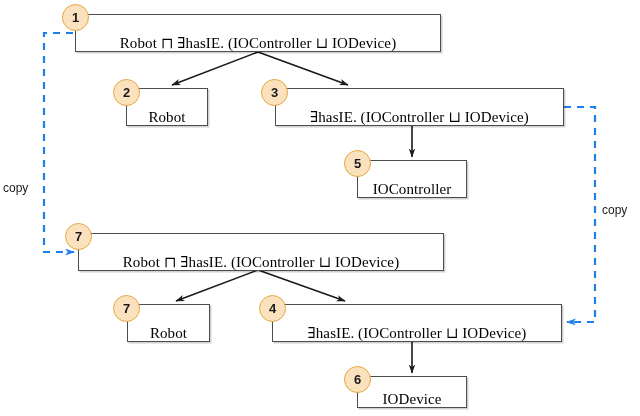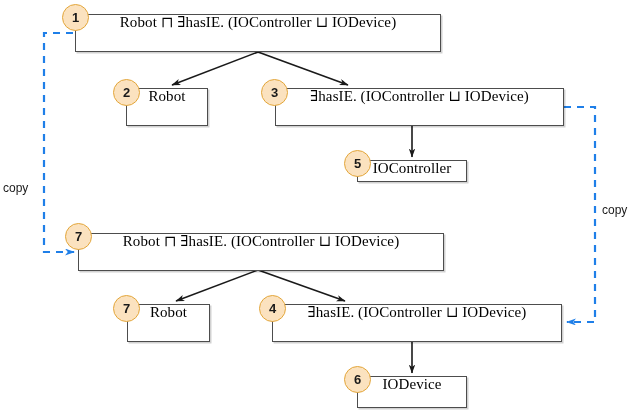--- a/index.html
+++ b/index.html
@@ -26,21 +26,21 @@
     width: 640px;
     height: 416px;
     overflow: visible;
   }
   .node {
     position: absolute;
     box-sizing: border-box;
     border: 1.6px solid #4d4d4d;
     background: #ffffff;
     display: flex;
-    align-items: flex-start;
+    align-items: flex-end;
     justify-content: center;
     color: #000000;
     font-family: "Liberation Serif", "DejaVu Serif", serif;
     font-size: 15px;
     line-height: 1;
     white-space: nowrap;
     letter-spacing: 0.1px;
     box-shadow: 1.5px 1.5px 0 rgba(0,0,0,0.18);
   }
   .node .label { pointer-events: none; }
@@ -131,21 +131,21 @@
     <span>2</span>
   </div>
 
   <div class="node" style="left:275px; top:88px; width:289px; height:38px;">
     <span class="label">∃hasIE. (IOController ⊔ IODevice)</span>
   </div>
   <div class="badge" style="left:261px; top:79px;">
     <span>3</span>
   </div>
 
-  <div class="node" style="left:357px; top:160px; width:110px; height:22px;">
+  <div class="node" style="left:357px; top:160px; width:110px; height:38px;">
     <span class="label">IOController</span>
   </div>
   <div class="badge" style="left:344px; top:150px;">
     <span>5</span>
   </div>
 
   <div class="node" style="left:78px; top:233px; width:366px; height:38px;">
     <span class="label">Robot ⊓ ∃hasIE. (IOController ⊔ IODevice)</span>
   </div>
   <div class="badge" style="left:65px; top:223px;">

